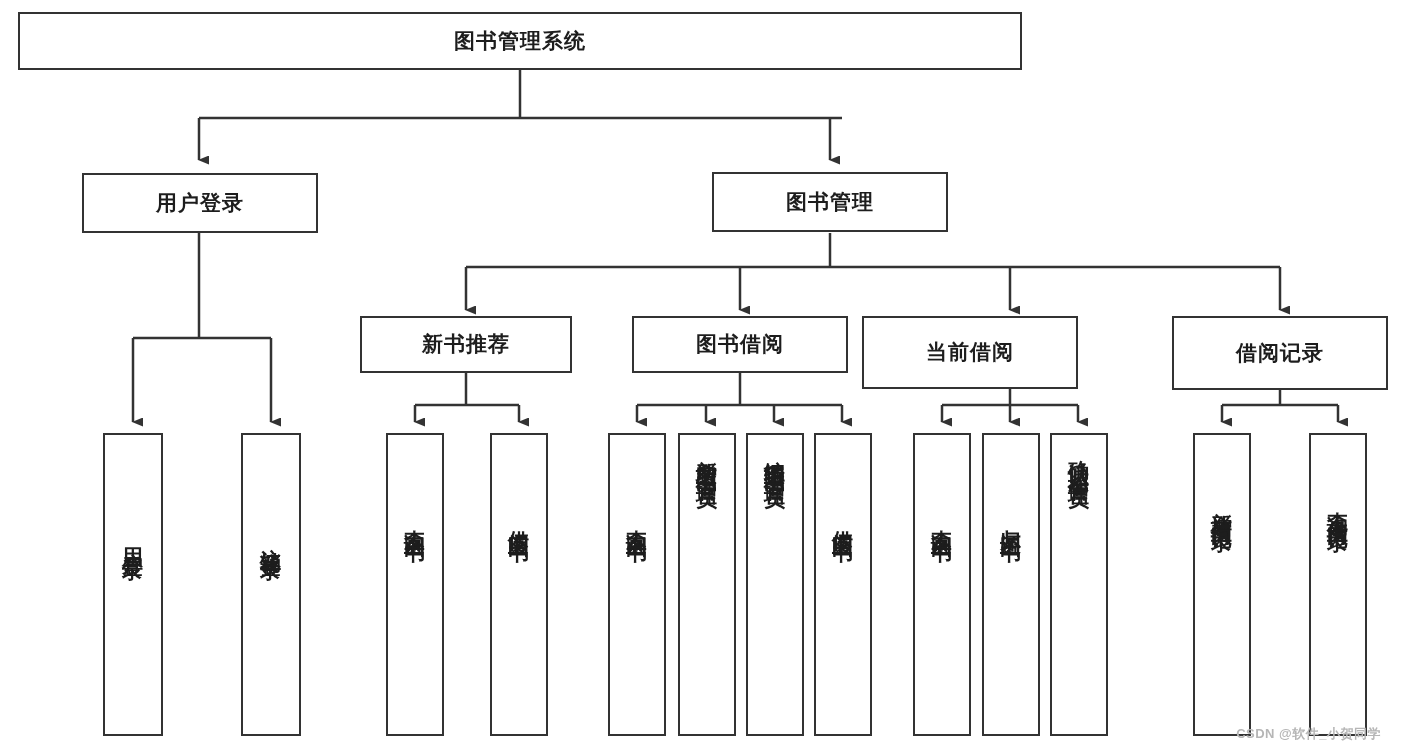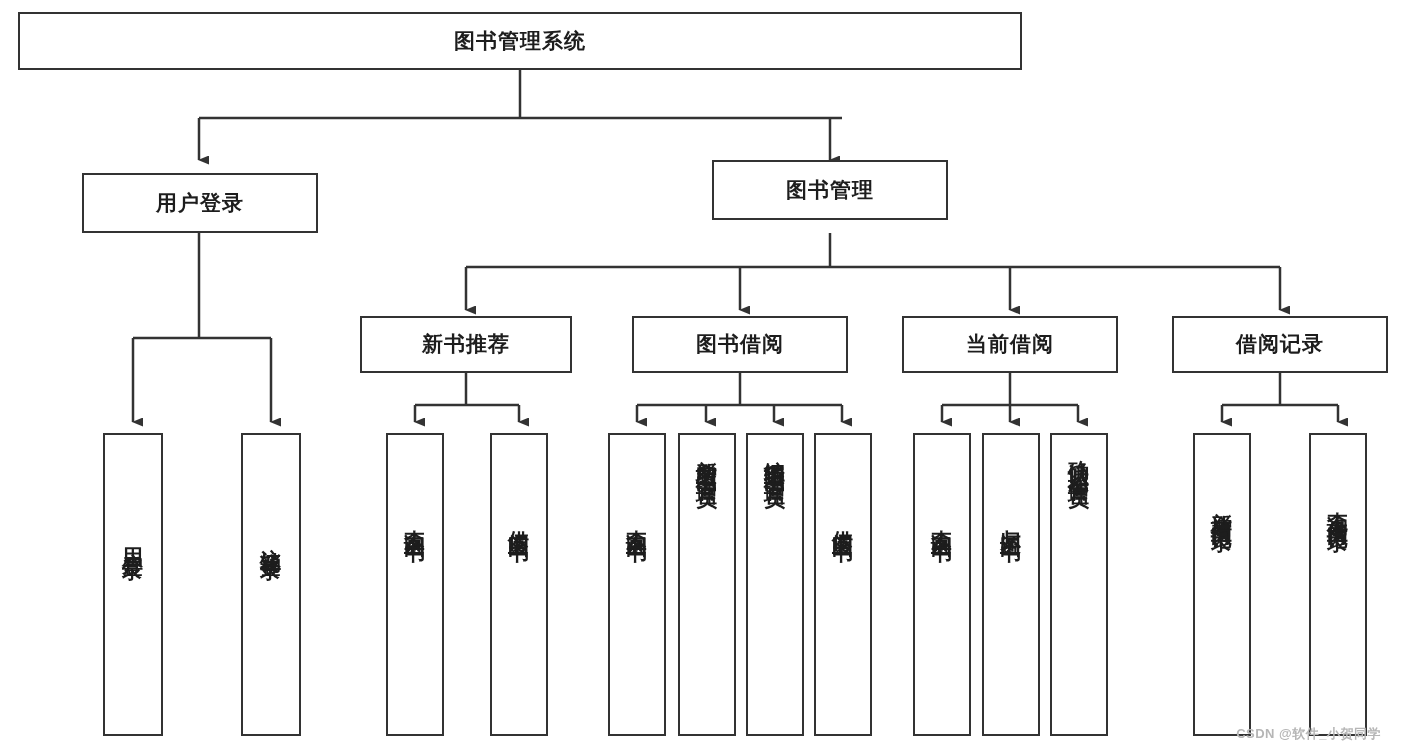--- a/index.html
+++ b/index.html
@@ -131,34 +131,34 @@
     </g>
   </svg>
 
   <div class="node" style="left:18px; top:12px; width:1004px; height:58px;">
     <span class="node-label">图书管理系统</span>
   </div>
 
   <div class="node" style="left:82px; top:173px; width:236px; height:60px;">
     <span class="node-label">用户登录</span>
   </div>
-  <div class="node" style="left:712px; top:160px; width:236px; height:60px;">
+  <div class="node" style="left:712px; top:172px; width:236px; height:60px;">
     <span class="node-label">图书管理</span>
   </div>
 
   <div class="node" style="left:632px; top:316px; width:216px; height:57px;">
     <span class="node-label">图书借阅</span>
   </div>
   <div class="node" style="left:360px; top:316px; width:212px; height:57px;">
     <span class="node-label">新书推荐</span>
   </div>
-  <div class="node" style="left:902px; top:316px; width:216px; height:57px;">
+  <div class="node" style="left:862px; top:316px; width:216px; height:73px;">
     <span class="node-label">当前借阅</span>
   </div>
-  <div class="node" style="left:1172px; top:316px; width:216px; height:57px;">
+  <div class="node" style="left:1172px; top:316px; width:216px; height:74px;">
     <span class="node-label">借阅记录</span>
   </div>
 
   <div class="node leaf low" style="left:103px; top:433px; width:60px; height:303px;">
     <span class="node-label">用户登录</span>
   </div>
   <div class="node leaf low" style="left:241px; top:433px; width:60px; height:303px;">
     <span class="node-label">注销登录</span>
   </div>
 

